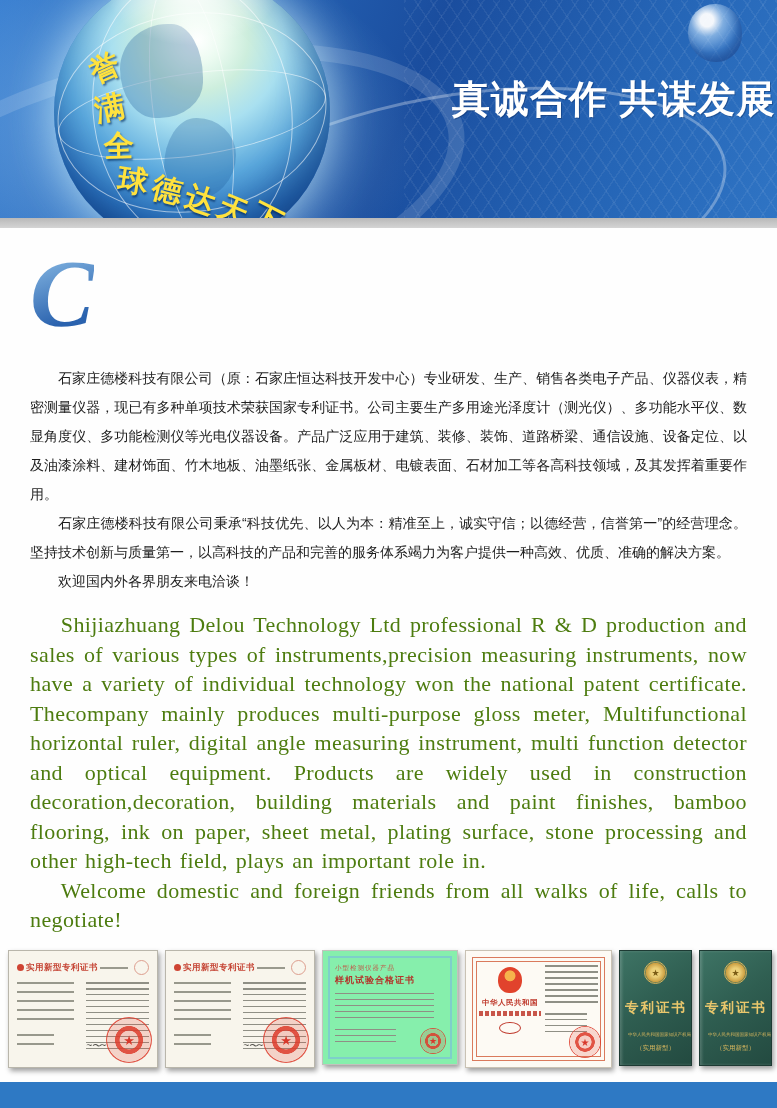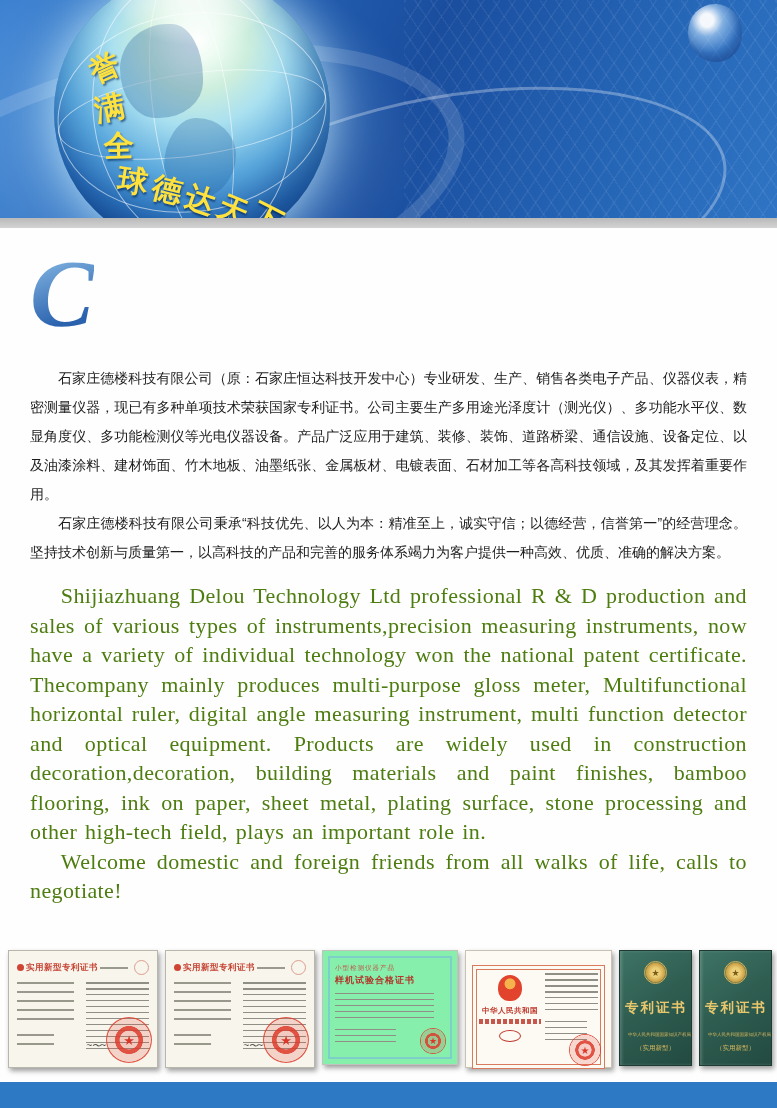--- a/index.html
+++ b/index.html
@@ -95,21 +95,21 @@
   .sig { position:absolute; right:52px; bottom:14px; color:#55544e; font-size:10px; font-style:italic; letter-spacing:-1px; }
 
   .test { width:136px; height:115px; background:#86efac; border:1px solid #c2c2bc; padding:5px; }
   .test .inner { height:100%; border:2px solid #7ecfca; padding:6px 5px; position:relative; }
   .test .t1 { color:#c05a4a; font-size:6.5px; letter-spacing:1px; }
   .test .t2 { color:#b3342a; font-size:9px; font-weight:bold; letter-spacing:1px; margin-top:1px; }
   .test .seal { right:4px; bottom:3px; width:26px; height:26px; }
   .test .seal .star { font-size:9px; }
 
   .lic { width:147px; height:118px; background:#fdfaf4; border:1px solid #c9c2b4; padding:6px; }
-  .lic .frame { height:100%; border:1px solid #da7a5c; box-shadow:inset 0 0 0 3px #fdfaf4, inset 0 0 0 4px #da7a5c; padding:7px 6px; display:flex; position:relative;margin-top:8px; }
+  .lic .frame { height:100%; border:1px solid #da7a5c; box-shadow:inset 0 0 0 3px #fdfaf4, inset 0 0 0 4px #da7a5c; padding:7px 6px; display:flex; position:relative; }
   .lic .lcol { width:52%; text-align:center; padding-top:2px; }
   .lic .emb { width:24px; height:26px; margin:0 auto; border-radius:50% 50% 46% 46%;
     background:radial-gradient(circle at 50% 34%, #f6b34c 0 24%, #e1432c 28% 100%); }
   .lic .lt1 { color:#bf392c; font-size:7.5px; font-weight:bold; letter-spacing:.5px; margin-top:5px; white-space:nowrap; }
   .lic .lt2 { width:62px; height:5px; margin:3px auto 0; background:repeating-linear-gradient(90deg,#c8564a 0 4px, transparent 4px 6px); }
   .lic .oval { width:22px; height:12px; border:1.5px solid #bf392c; border-radius:50%; margin:6px auto 0; }
   .lic .rcol { width:48%; padding-left:4px; }
   .lic .seal { right:3px; bottom:2px; width:32px; height:32px; }
   .lic .seal .star { font-size:10px; }
 
@@ -150,36 +150,38 @@
       <span class="gc g1">满</span>
       <span class="gc g2">全</span>
       <span class="gc g3">球</span>
       <span class="gc g4">德</span>
       <span class="gc g5">达</span>
       <span class="gc g6">天</span>
       <span class="gc g7">下</span>
     </div>
 
     <div class="brand">
+      <div class="slogan">真诚合作 共谋发展</div>
     </div>
   </div>
 
   <div class="gray-strip"></div>
 
   <div class="content">
 
     <div class="sec-head">
       <span class="bigc">C</span>
       <div class="sec-text">
       </div>
     </div>
 
     <div class="zh">
       <p>石家庄德楼科技有限公司（原：石家庄恒达科技开发中心）专业研发、生产、销售各类电子产品、仪器仪表，精密测量仪器，现已有多种单项技术荣获国家专利证书。公司主要生产多用途光泽度计（测光仪）、多功能水平仪、数显角度仪、多功能检测仪等光电仪器设备。产品广泛应用于建筑、装修、装饰、道路桥梁、通信设施、设备定位、以及油漆涂料、建材饰面、竹木地板、油墨纸张、金属板材、电镀表面、石材加工等各高科技领域，及其发挥着重要作用。</p>
       <p>石家庄德楼科技有限公司秉承“科技优先、以人为本：精准至上，诚实守信；以德经营，信誉第一”的经营理念。坚持技术创新与质量第一，以高科技的产品和完善的服务体系竭力为客户提供一种高效、优质、准确的解决方案。</p>
+      <p>欢迎国内外各界朋友来电洽谈！</p>
     </div>
 
     <div class="en">
       <p>Shijiazhuang Delou Technology Ltd professional R &amp; D production and sales of various types of instruments,precision measuring instruments, now have a variety of individual technology won the national patent certificate. Thecompany mainly produces multi-purpose gloss meter, Multifunctional horizontal ruler, digital angle measuring instrument, multi function detector and optical equipment. Products are widely used in construction decoration,decoration, building materials and paint finishes, bamboo flooring, ink on paper, sheet metal, plating surface, stone processing and other high-tech field, plays an important role in.</p>
       <p>Welcome domestic and foreign friends from all walks of life, calls to negotiate!</p>
     </div>
   </div>
 
   <div class="certs">
 

